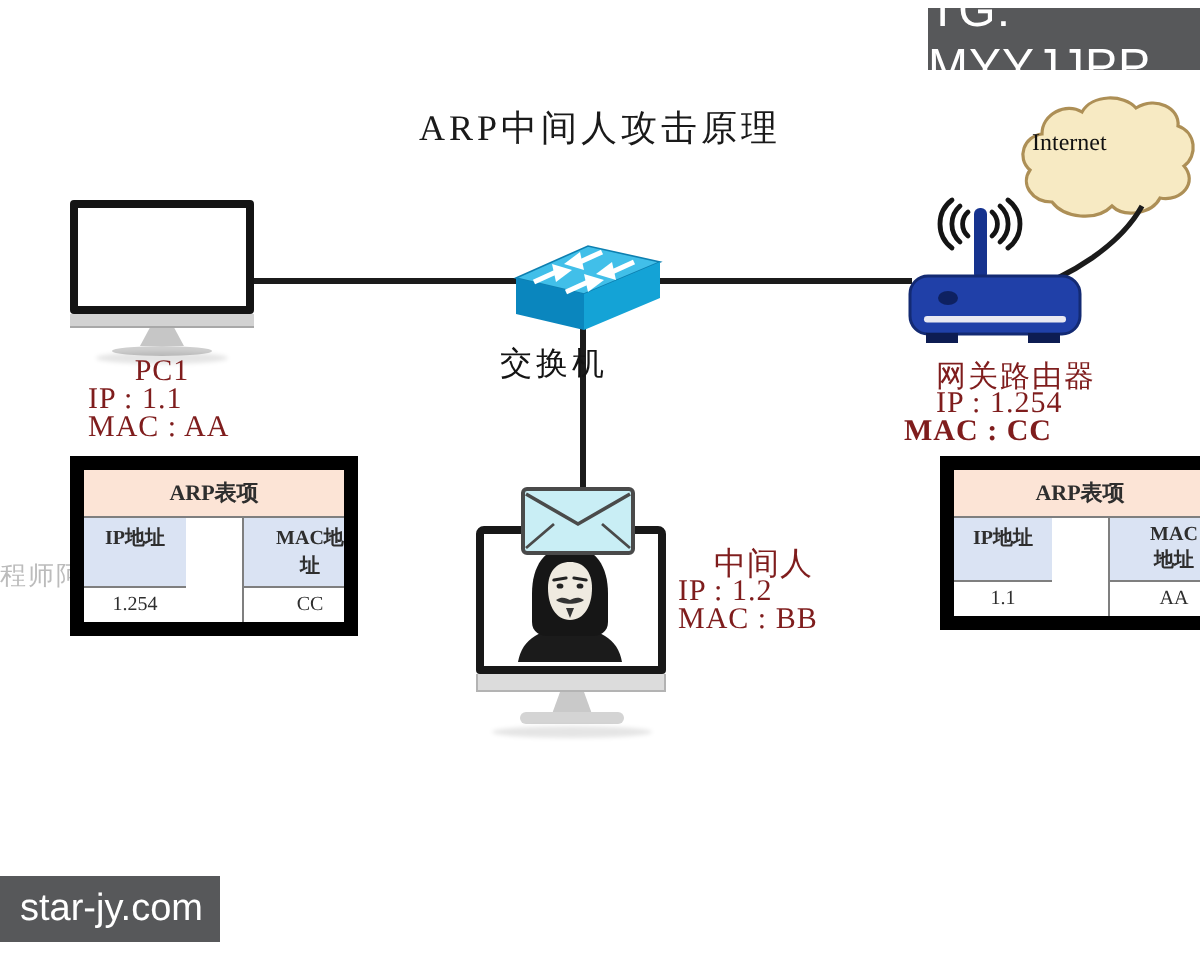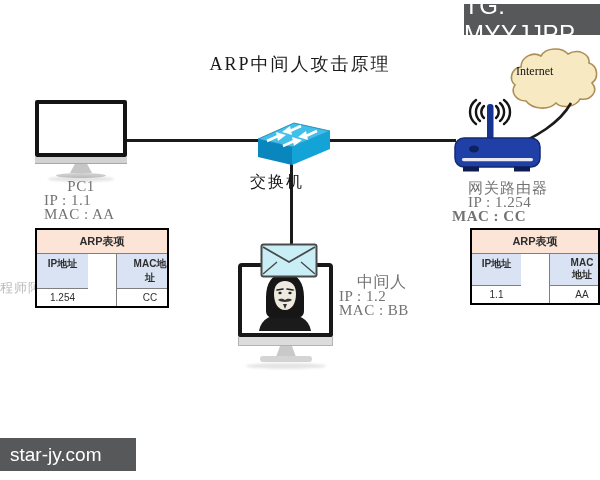--- a/index.html
+++ b/index.html
@@ -4,42 +4,42 @@
 <style>
   html,body{margin:0;padding:0;background:#fff;}
   .canvas{position:relative;width:600px;height:480px;background:#ffffff;overflow:hidden;
           font-family:"Liberation Serif","DejaVu Serif",serif;color:#141414;}
   .abs{position:absolute;}
 
   
   .tg-badge{left:464px;top:4px;width:136px;height:31px;background:#57585a;color:#fff;
             font-family:"Liberation Sans","DejaVu Sans",sans-serif;font-size:24px;
             display:flex;align-items:center;justify-content:center;letter-spacing:.5px;}
-  .site-badge{left:0;top:438px;width:136px;height:33px;background:#57585a;color:#fff;
+  .site-badge{left:0;top:438px;width:110px;height:33px;background:#57585a;color:#fff;
             font-family:"Liberation Sans","DejaVu Sans",sans-serif;font-size:19px;
             display:flex;align-items:center;padding-left:10px;box-sizing:border-box;}
 
   .title{left:0;top:52px;width:600px;text-align:center;font-size:18px;letter-spacing:2px;color:#1a1a1a;}
 
   
   .line{background:#1b1b1b;}
   .line-pc-switch{left:127px;top:139px;width:131px;height:3px;}
   .line-switch-router{left:330px;top:139px;width:126px;height:3px;}
   .line-switch-down{left:290px;top:163px;width:3px;height:83px;}
 
   
   .pc-frame{left:35px;top:100px;width:92px;height:57px;background:#fff;border:4px solid #141414;
             border-radius:2px;box-sizing:border-box;}
   .pc-chin{left:35px;top:157px;width:92px;height:7px;background:#d2d2d2;border-bottom:1px solid #a8a8a8;box-sizing:border-box;}
   .pc-neck{left:70px;top:164px;width:22px;height:9px;background:#c6c6c6;
            clip-path:polygon(22% 0,78% 0,100% 100%,0 100%);}
   .pc-base{left:56px;top:173px;width:50px;height:5px;border-radius:50%;background:#cfcfcf;}
   .pc-shadow{left:48px;top:176px;width:66px;height:6px;border-radius:50%;background:rgba(0,0,0,.10);filter:blur(1px);}
 
-  .node-label{font-size:15px;letter-spacing:.5px;color:#737373;white-space:nowrap;}
+  .node-label{font-size:15px;letter-spacing:.5px;color:#7f1d1d;white-space:nowrap;}
   .pc-name{left:35px;top:178px;width:92px;text-align:center;}
   .pc-ip{left:44px;top:192px;}
   .pc-mac{left:44px;top:206px;}
 
   
   .switch-svg{left:252px;top:118px;}
   .switch-label{left:250px;top:172px;width:90px;text-align:left;font-size:16px;font-weight:400;letter-spacing:2px;}
 
   
   .router-svg{left:450px;top:94px;}
@@ -60,21 +60,21 @@
              clip-path:polygon(20% 0,80% 0,100% 100%,0 100%);}
   .mitm-base{left:260px;top:356px;width:52px;height:6px;border-radius:3px;background:#d4d4d4;}
   .mitm-shadow{left:246px;top:363px;width:80px;height:6px;border-radius:50%;background:rgba(0,0,0,.10);filter:blur(1px);}
   .hacker-svg{left:257px;top:271px;z-index:3;}
   .envelope-svg{left:260px;top:243px;z-index:4;}
   .mitm-name{left:357px;top:272px;font-size:16px;}
   .mitm-ip{left:339px;top:288px;}
   .mitm-mac{left:339px;top:302px;}
 
   
-  .arp-table{background:#fff;border:2px solid #000000;font-family:Liberation Sans, sans-serif;z-index:1;}
+  .arp-table{background:#fff;border:7px solid #000000;font-family:Liberation Serif, serif;z-index:1;}
   .table-left{left:35px;top:228px;width:130px;}
   .table-right{left:470px;top:228px;width:126px;}
   .arp-title{background:#fce4d6;text-align:center;font-size:11px;font-weight:bold;color:#2e2e2e;
              padding:4px 0;border-bottom:1px solid #7f7f7f;}
   .arp-row{display:grid;grid-template-columns:1fr 1fr;gap:28px;}
   .arp-row .cell{text-align:center;padding:3px 0;font-size:10px;color:#2e2e2e;}
   .arp-row .cell + .cell{border-left:1px solid #7f7f7f;padding-left:16px;}
   .arp-head .cell{background:#dae3f3;font-weight:bold;border-bottom:1px solid #7f7f7f;}
 
   .watermark{left:0;top:279px;font-size:13px;color:#bcbcbc;letter-spacing:1px;white-space:nowrap;}

